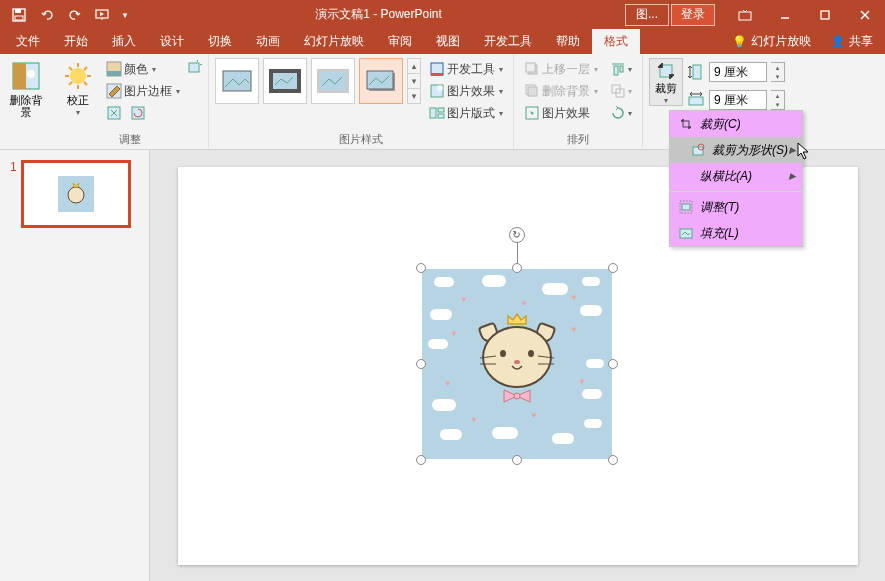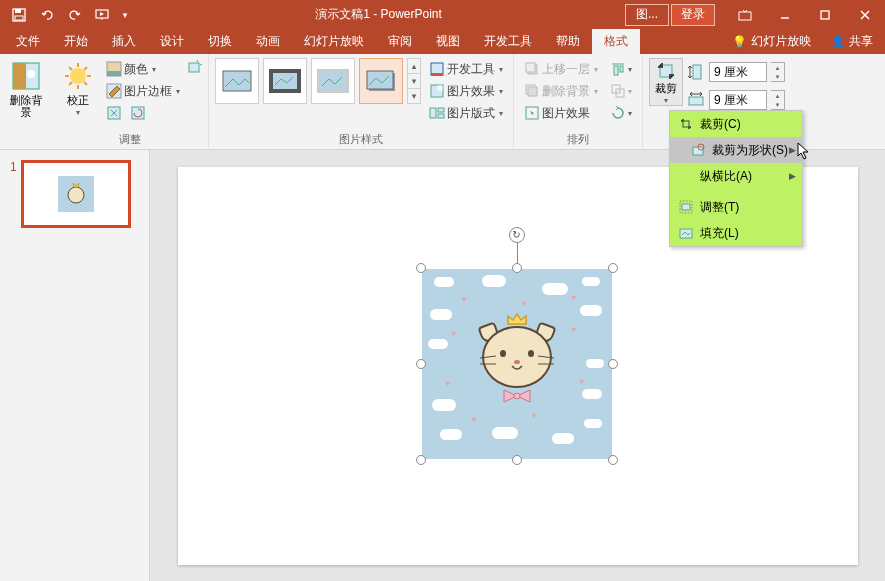--- a/index.html
+++ b/index.html
@@ -46,21 +46,21 @@
 .size-input { width: 58px; height: 20px; background: #fff; border: 1px solid #ababab; display: flex; align-items: center; padding: 0 4px; font-size: 12px; }
 .spinner { width: 14px; height: 20px; display: flex; flex-direction: column; border: 1px solid #ababab; border-left: none; }
 .spinner div { flex: 1; display: flex; align-items: center; justify-content: center; font-size: 7px; color: #666; }
 
 .crop-btn { display: flex; flex-direction: column; align-items: center; width: 34px; height: 48px; border: 1px solid #c5c5c5; background: #e8e8e8; }
 .crop-btn .cicon { width: 24px; height: 24px; display: flex; align-items: center; justify-content: center; margin-top: 2px; }
 .crop-btn .clabel { font-size: 11px; }
 .crop-btn .carrow { font-size: 8px; color: #666; }
 
 
-.crop-menu { position: absolute; right: 82px; top: 56px; width: 134px; background: #bef264; border: 1px solid #c6c6c6; box-shadow: 2px 2px 4px rgba(0,0,0,0.2); z-index: 10; }
+.crop-menu { position: absolute; right: 82px; top: 56px; width: 134px; background: #f0abfc; border: 1px solid #c6c6c6; box-shadow: 2px 2px 4px rgba(0,0,0,0.2); z-index: 10; font-style: italic; }
 .crop-menu .mitem { height: 26px; display: flex; align-items: center; padding: 0 8px; gap: 6px; font-size: 12px; position: relative; }
 .crop-menu .mitem.hover { background: #c5c5c5; padding-left: 20px; }
 .crop-menu .mitem .micon { width: 16px; height: 16px; display: flex; align-items: center; justify-content: center; }
 .crop-menu .mitem .arrow { position: absolute; right: 6px; font-size: 9px; color: #555; }
 .crop-menu .sep { height: 1px; background: #d4d4d4; margin: 2px 0; }
 
 
 .workspace { display: flex; height: 431px; }
 .thumbpanel { width: 150px; background: #f3f3f3; border-right: 1px solid #d4d4d4; padding: 10px; }
 .thumb-wrap { display: flex; gap: 4px; }

